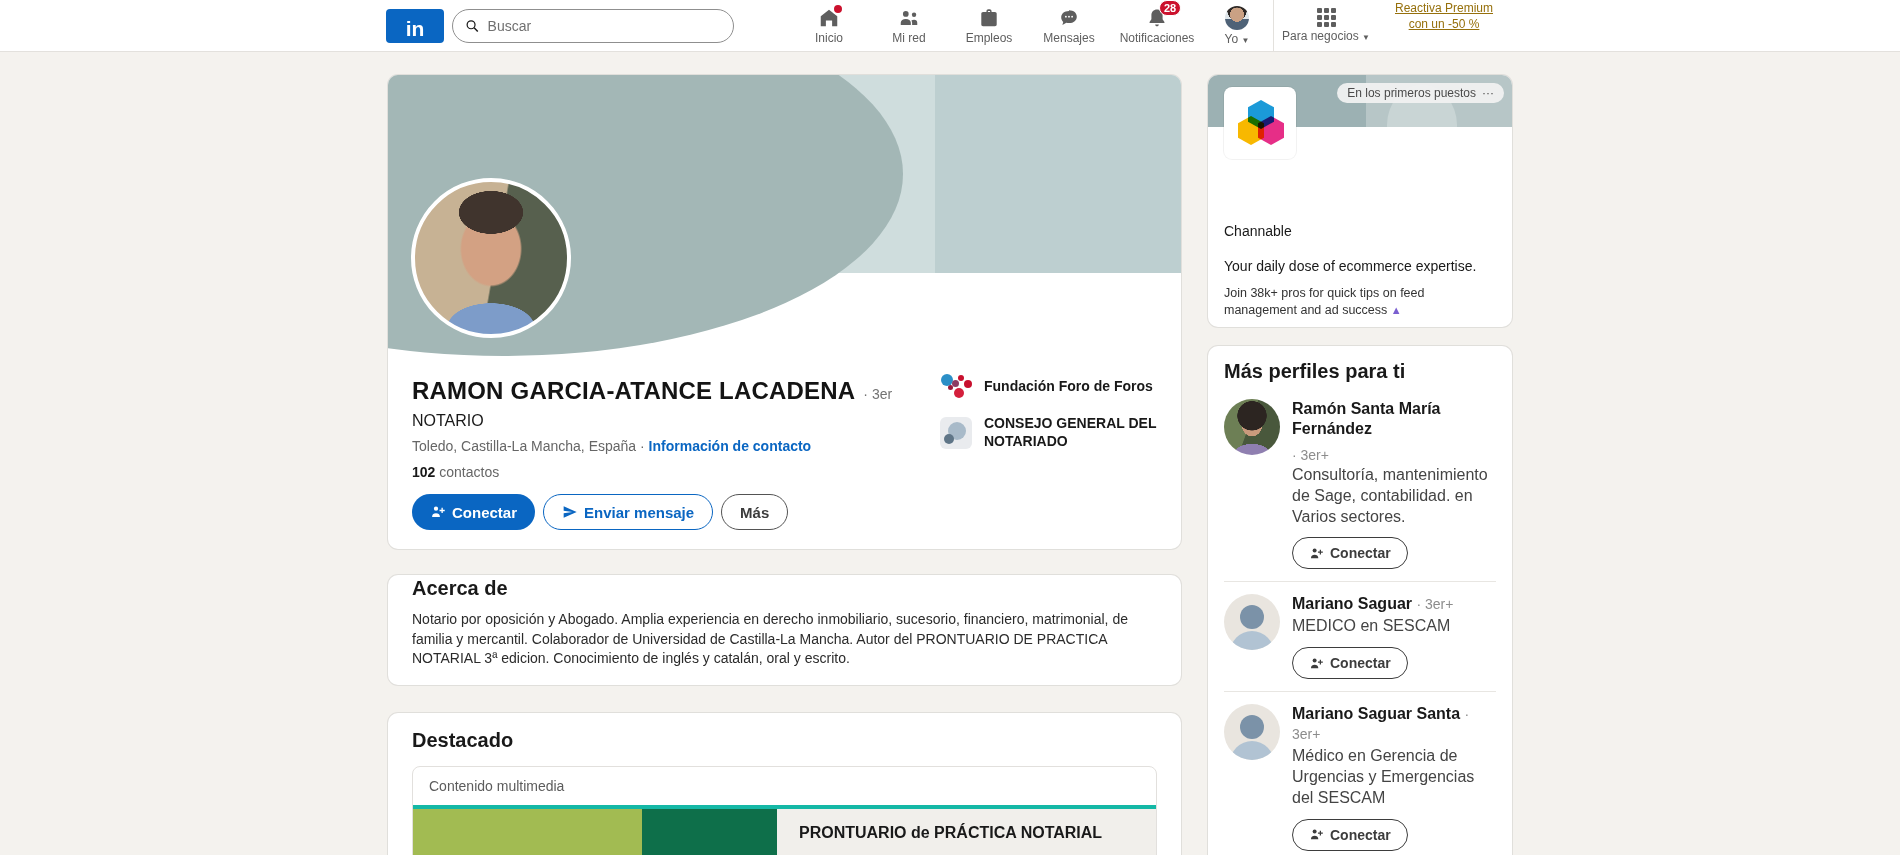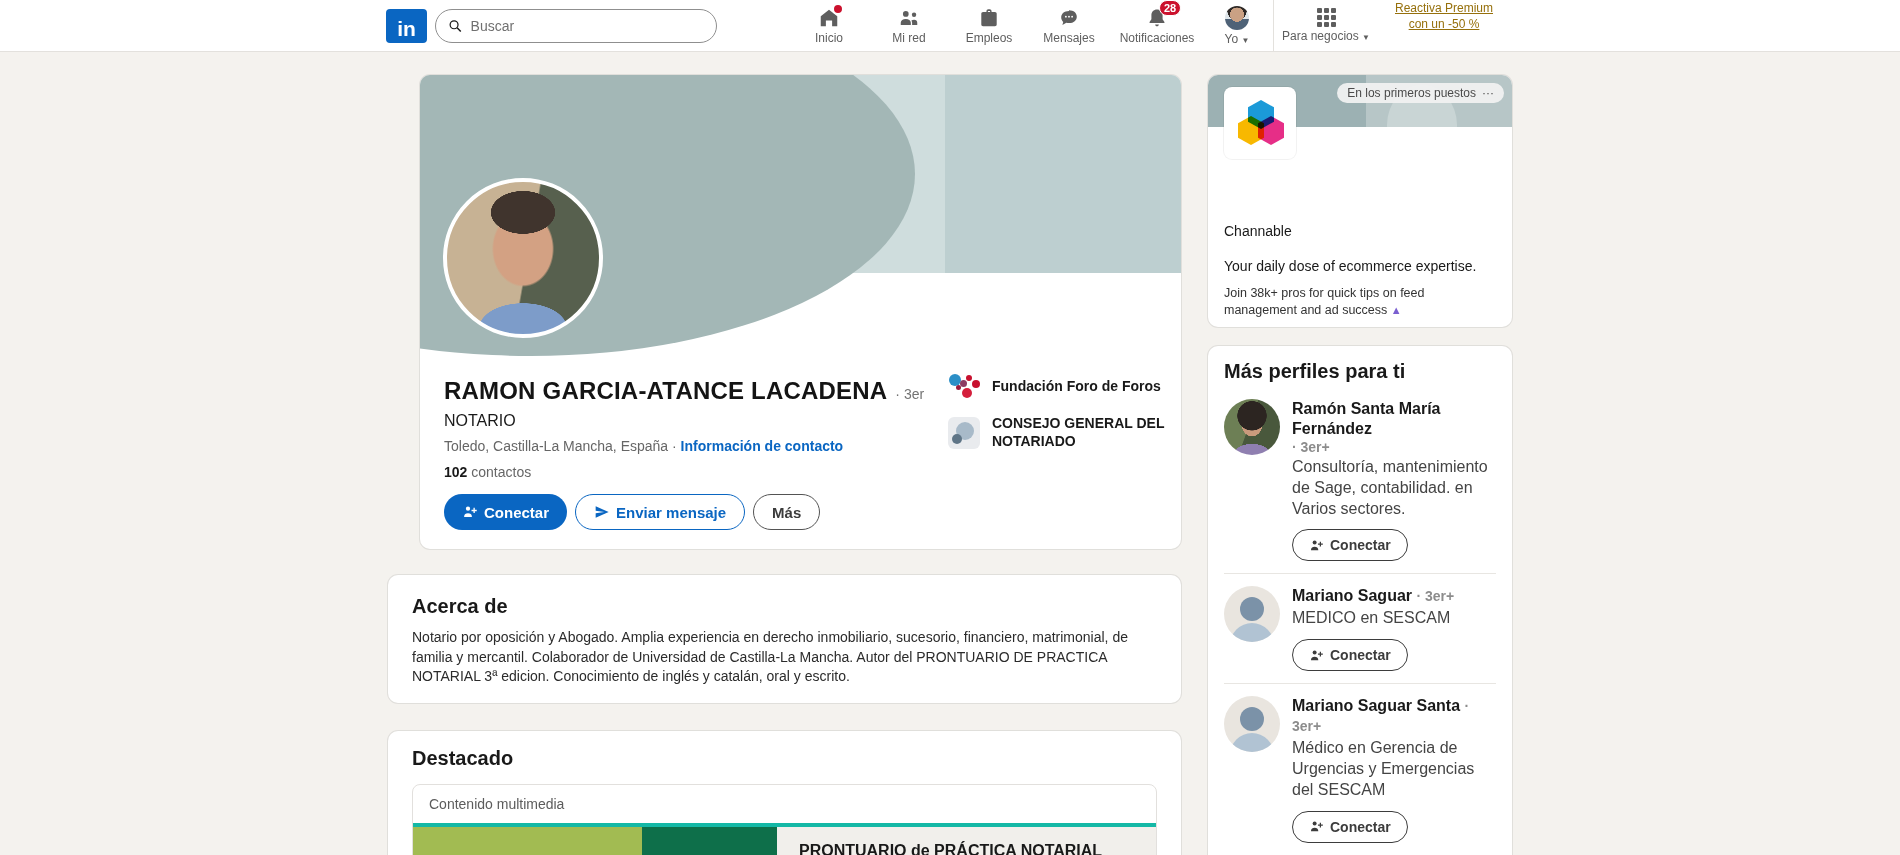--- a/index.html
+++ b/index.html
@@ -2,21 +2,21 @@
 <html><head>
 <meta charset="utf-8">
 <style>
   * { margin:0; padding:0; box-sizing:border-box; }
   html,body { width:1900px; height:855px; overflow:hidden; }
   body { background:#f4f2ee; font-family:"Liberation Sans", sans-serif; color:#191919; }
 
   
   .header { height:52px; background:#fff; border-bottom:1px solid #e3e1dd; }
   .header-inner { width:1128px; margin:0 auto; height:100%; display:flex; align-items:center; }
-  .logo { width:41px; height:34px; background:#0a66c2; border-radius:4px; color:#fff;
+  .logo { width:58px; height:34px; background:#0a66c2; border-radius:4px; color:#fff;
           font-weight:bold; font-size:21px; display:flex; align-items:flex-end; justify-content:center;
           line-height:1.25; flex:0 0 auto; }
   .search-box { margin-left:8px; width:282px; height:34px; border:1px solid #8f8f8f; border-radius:17px;
           background:#fff; display:flex; align-items:center; padding:0 12px; gap:8px; }
   .search-box input { border:none; outline:none; font-size:14px; color:#333; width:100%;
           font-family:"Liberation Sans", sans-serif; background:transparent; }
   .search-box input::placeholder { color:#707070; }
   .nav { margin-left:auto; display:flex; height:52px; }
   .nav-item { width:80px; height:52px; display:flex; flex-direction:column; align-items:center;
           justify-content:center; gap:2px; color:#5e5e5e; font-size:12px; position:relative; cursor:pointer; }
@@ -38,21 +38,21 @@
   .premium-link { width:140px; text-align:center; font-size:12px; color:#96700c;
           text-decoration:underline; line-height:1.35; cursor:pointer; }
 
   
   .container { width:1124px; margin:23px auto 0; display:flex; gap:27px; }
   .main-col { width:793px; flex:0 0 auto; }
   .aside { width:304px; flex:0 0 auto; }
   .card { background:#fff; border-radius:10px; box-shadow:0 0 0 1px rgba(0,0,0,0.08); }
 
   
-  .profile-card { position:relative; height:474px; overflow:hidden;margin-left:32px; }
+  .profile-card { position:relative; height:474px; overflow:hidden; }
   .cover { height:198px; background:#cfdddd; position:relative; }
   .cover .ellipse { position:absolute; left:-36%; top:-42%; width:101%; height:184%;
           background:#a3b7b6; border-radius:50%; }
   .cover .panel-right { position:absolute; left:69%; right:0; top:0; bottom:0; background:#bdcfd0; }
   .avatar-xl { position:absolute; top:103px; left:23px; width:160px; height:160px; border-radius:50%;
           border:4px solid #fff; z-index:3; cursor:pointer;
           background:
             radial-gradient(ellipse 30% 20% at 50% 20%, #40342d 70%, transparent 71%),
             radial-gradient(ellipse 31% 38% at 50% 44%, #d3a183 62%, rgba(211,161,131,0) 66%),
             radial-gradient(ellipse 46% 26% at 50% 96%, #7d9cc9 62%, transparent 63%),
@@ -69,32 +69,32 @@
   .actions { margin-top:14px; display:flex; gap:8px; }
   .btn { height:36px; border-radius:18px; padding:0 18px; font-size:15px; font-weight:bold;
          display:inline-flex; align-items:center; gap:6px; cursor:pointer; background:#fff;
          font-family:"Liberation Sans", sans-serif; }
   .btn svg { width:16px; height:16px; }
   .btn-primary { background:#0a66c2; color:#fff; border:none; }
   .btn-primary svg { fill:#fff; }
   .btn-outline-blue { border:1.5px solid #0a66c2; color:#0a66c2; }
   .btn-outline-blue svg { fill:#0a66c2; }
   .btn-outline-gray { border:1.5px solid #545454; color:#3c3c3c; }
-  .orgs { position:absolute; top:296px; left:528px; width:252px; display:flex;
+  .orgs { position:absolute; top:296px; left:552px; width:252px; display:flex;
           flex-direction:column; gap:12px; }
   .org-row { display:flex; align-items:center; gap:12px; cursor:pointer; }
   .org-logo { width:32px; height:32px; flex:0 0 auto; position:relative; }
   .org-name { font-size:14px; font-weight:bold; color:#191919; line-height:1.25; }
   .logo-foros { }
   .logo-foros i { position:absolute; border-radius:50%; }
   .logo-cgn { background:#e9ebee; border-radius:6px; }
   .logo-cgn i { position:absolute; border-radius:50%; }
 
   
-  .about-card { margin-top:26px; padding:20px 24px 16px; }
+  .about-card { margin-top:26px; padding:2px 24px 16px; }
   .section-title { font-size:20px; font-weight:600; color:#191919; }
   .about-text { margin-top:10px; font-size:14px; line-height:1.4; color:#2b2b2b; }
 
   
   .featured-card { margin-top:28px; padding:16px 24px 24px; }
   .feat-box { margin-top:14px; border:1px solid #e2e0dd; border-radius:8px; overflow:hidden; }
   .feat-tab { padding:11px 16px; font-size:14px; color:#5c5c5c; border-bottom:4px solid #14b8a6; }
   .feat-row { display:flex; height:120px; }
   .feat-img { width:364px; flex:0 0 auto; position:relative;
           background:linear-gradient(90deg,#a2bb52 0 63%, #0e6f4a 63%); }
@@ -135,21 +135,21 @@
           border-radius:50%; background:#7b92a8; }
   .sugg-avatar .bodyb { position:absolute; top:37px; left:6px; width:44px; height:30px;
           border-radius:22px 22px 0 0; background:#b1c3d3; }
   .sugg-avatar.photo { background:
           radial-gradient(circle at 50% 30%, #2c2521 30%, transparent 31%),
           radial-gradient(ellipse 30% 34% at 50% 46%, #c99a7c 60%, transparent 61%),
           radial-gradient(ellipse 50% 26% at 50% 96%, #8f7fb0 60%, transparent 61%),
           linear-gradient(110deg,#6d7f55 45%, #49583c 46%); }
   .sugg-info { flex:1; }
   .sugg-name { font-size:16px; font-weight:bold; color:#191919; line-height:1.25; }
-  .sugg-degree { font-size:14px; color:#8c8c8c; font-weight:bold; }
+  .sugg-degree { font-size:14px; color:#8c8c8c; font-weight:normal;margin-top:8px; }
   .sugg-headline { margin-top:2px; font-size:16px; color:#444; line-height:1.3; }
   .sugg-connect { margin-top:10px; display:inline-flex; align-items:center; gap:6px; height:32px;
           padding:0 16px; border:1px solid #3d3d3d; border-radius:16px; background:#fff;
           color:#3c3c3c; font-weight:bold; font-size:14px; cursor:pointer;
           font-family:"Liberation Sans", sans-serif; }
   .sugg-connect svg { width:15px; height:15px; fill:#3c3c3c; }
 </style>
 </head>
 <body>
 

